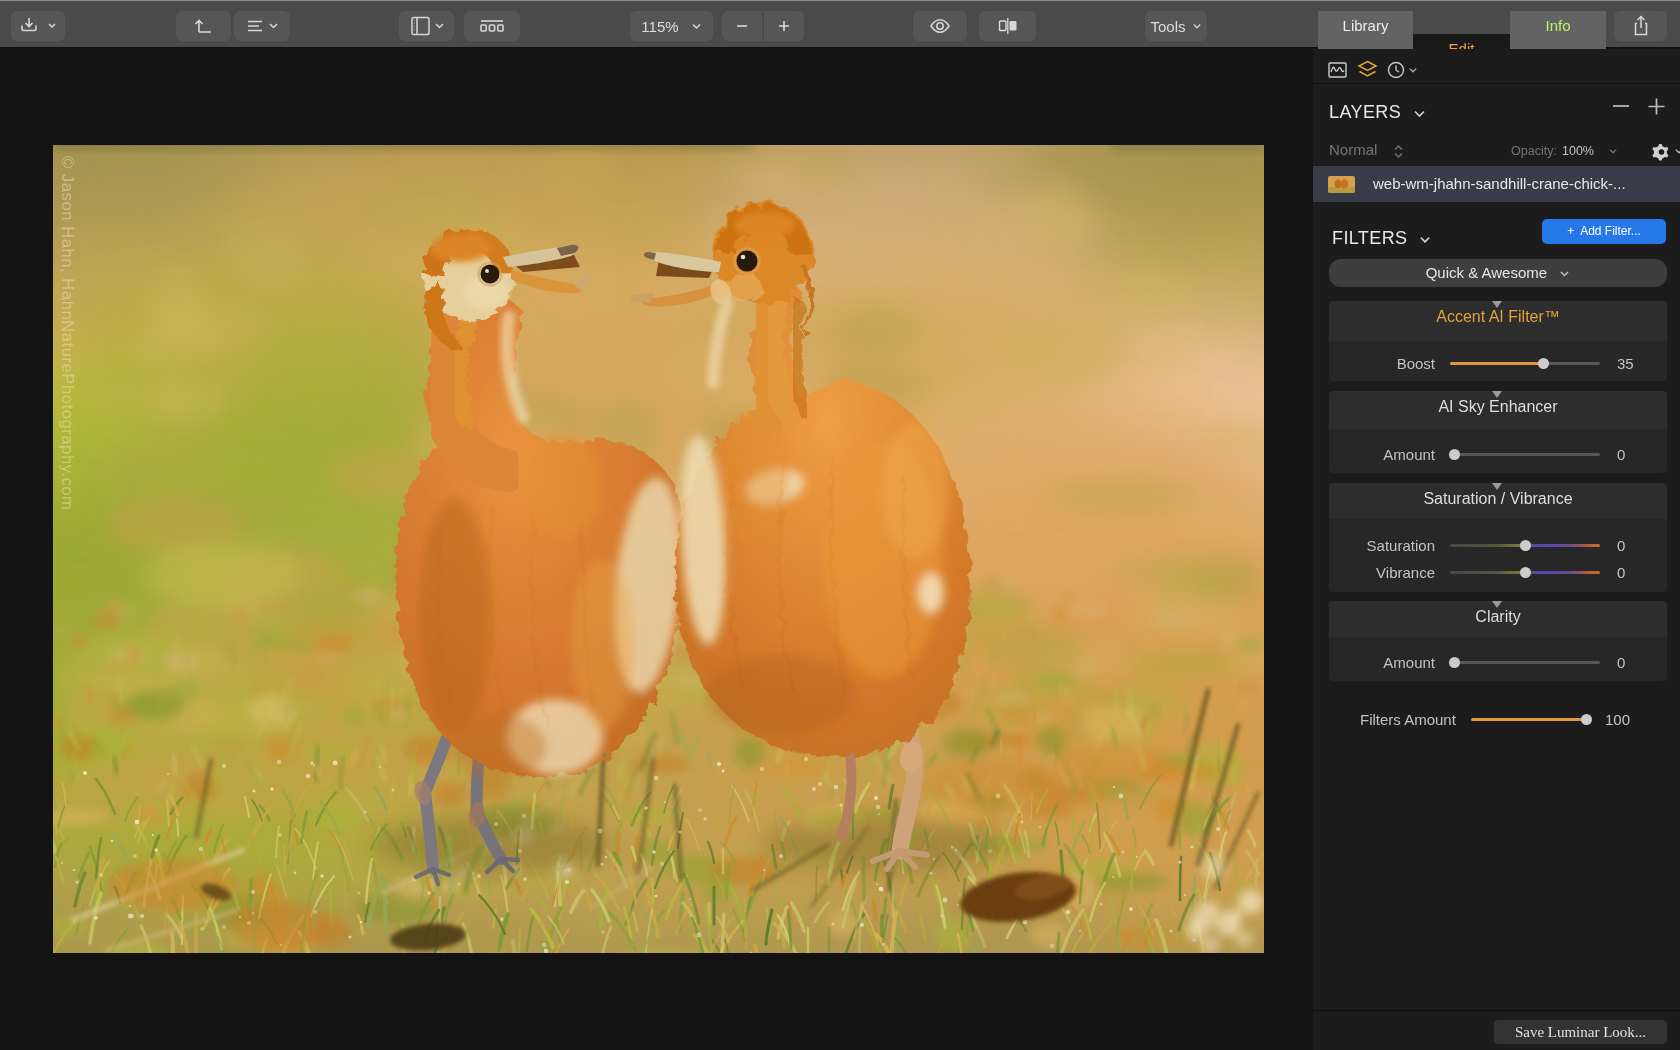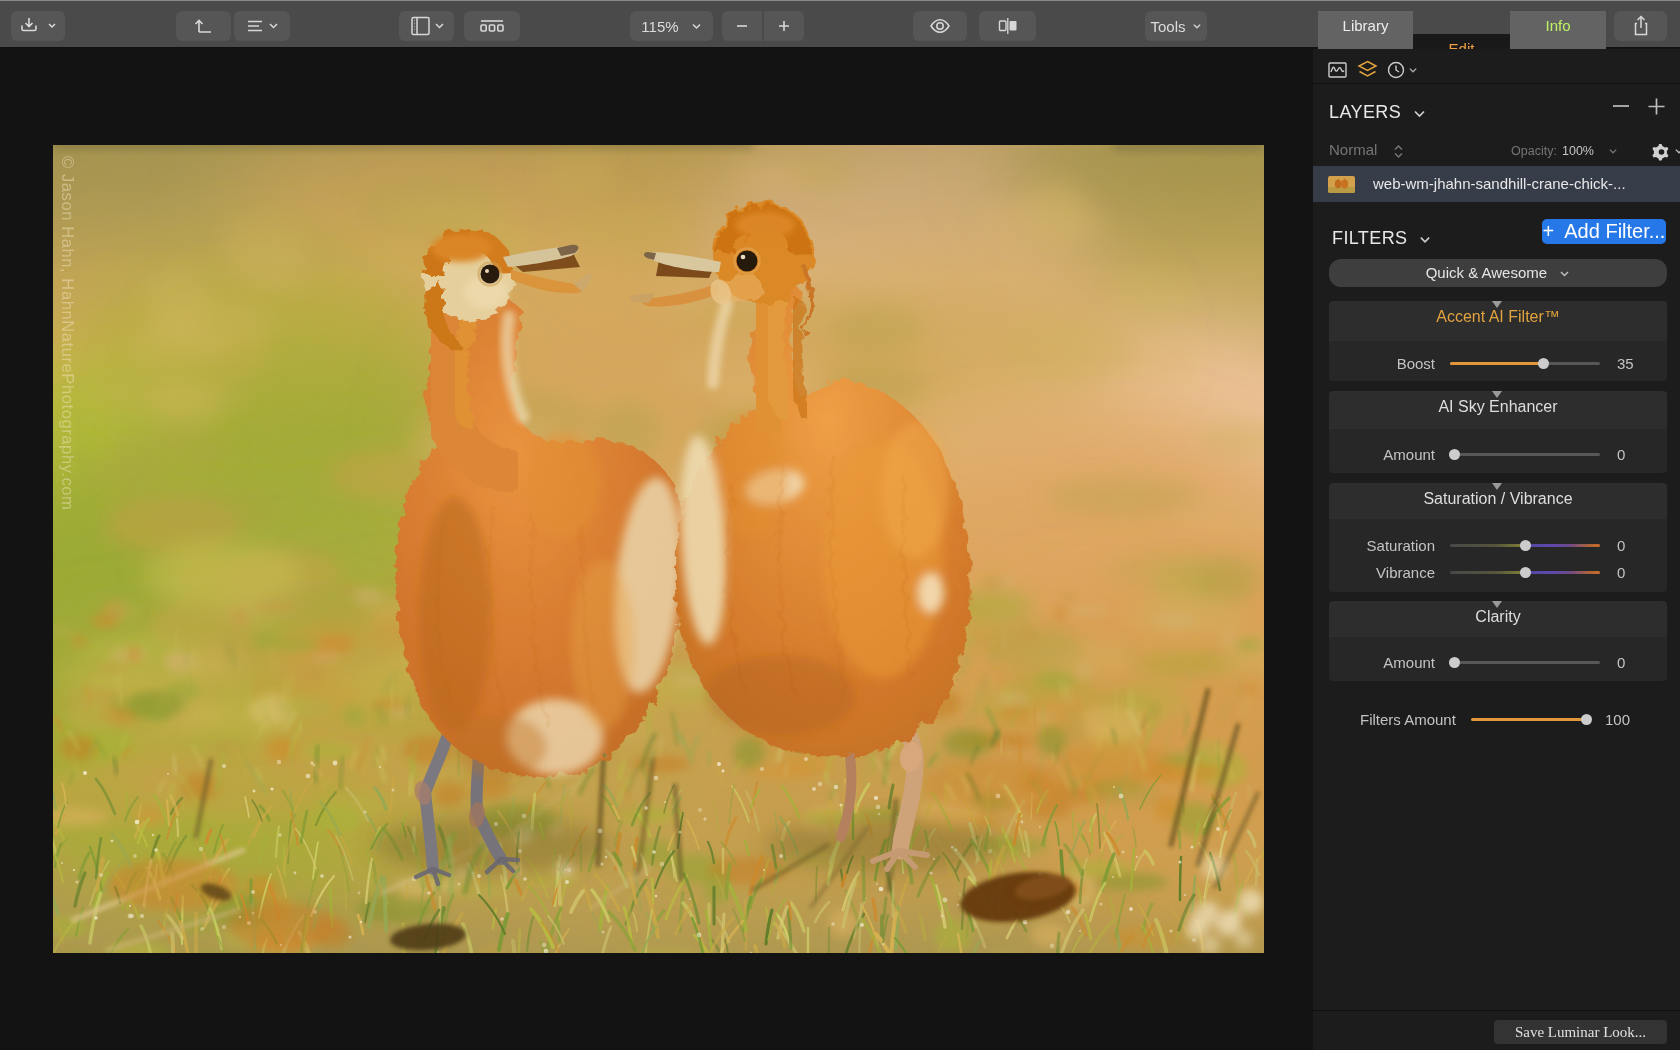--- a/index.html
+++ b/index.html
@@ -12,21 +12,21 @@
 .tbtn svg { display:block; }
 #canvas { position:absolute; left:0; top:49px; width:1313px; height:1001px; background:#131313; }
 #photo { position:absolute; left:53px; top:145px; width:1211px; height:808px; filter:saturate(1.04); }
 #sidebar { position:absolute; left:1313px; top:49px; width:367px; height:1001px; background:#1c1c1c; }
 #iconrow { position:absolute; left:0; top:0; width:367px; height:35px; border-bottom:1px solid #101010; }
 #layershdr { position:absolute; left:16px; top:53px; color:#e8e8e8; font-size:18px; letter-spacing:0.4px; }
 #normalrow { position:absolute; left:16px; top:92px; width:351px; height:20px; color:#757575; font-size:15px; }
 #layerrow { position:absolute; left:0; top:117px; width:367px; height:36px; background:#373c49; }
 #filtershdr { position:absolute; left:19px; top:179px; color:#e8e8e8; font-size:18px; letter-spacing:0.4px; }
 #addfilter { position:absolute; left:229px; top:170px; width:124px; height:25px; background:#2678e8;
-  border-radius:5px; color:#fff; font-size:20px; text-align:center; line-height:25px; }
+  border-radius:5px; color:#fff; font-size:12px; text-align:center; line-height:25px; }
 #quickaw { position:absolute; left:16px; top:210px; width:338px; height:28px; background:#3e3e3e;
   border-radius:12px; color:#e5e5e5; font-size:15px; text-align:center; line-height:28px; }
 .panel { position:absolute; left:16px; width:338px; border-radius:4px; overflow:hidden; }
 .phdr { height:40px; background:#2d2d2d; display:flex; align-items:center; font-size:16px; color:#dedede;flex-direction:column; }
 .ptri { width:0; height:0; border-left:5.5px solid transparent; border-right:5.5px solid transparent;
   border-top:7px solid #9a9a9a; margin-left:9px; margin-right:11px; }
 .pbody { background:#272727; position:relative; }
 .srow { position:relative; height:28px; }
 .slabel { position:absolute; right:232px; top:50%; transform:translateY(-50%); font-size:15px; color:#c3c3c3; }
 .strack { position:absolute; left:121px; width:150px; height:3px; top:50%; margin-top:-1.5px; border-radius:1.5px; background:#575757; }

